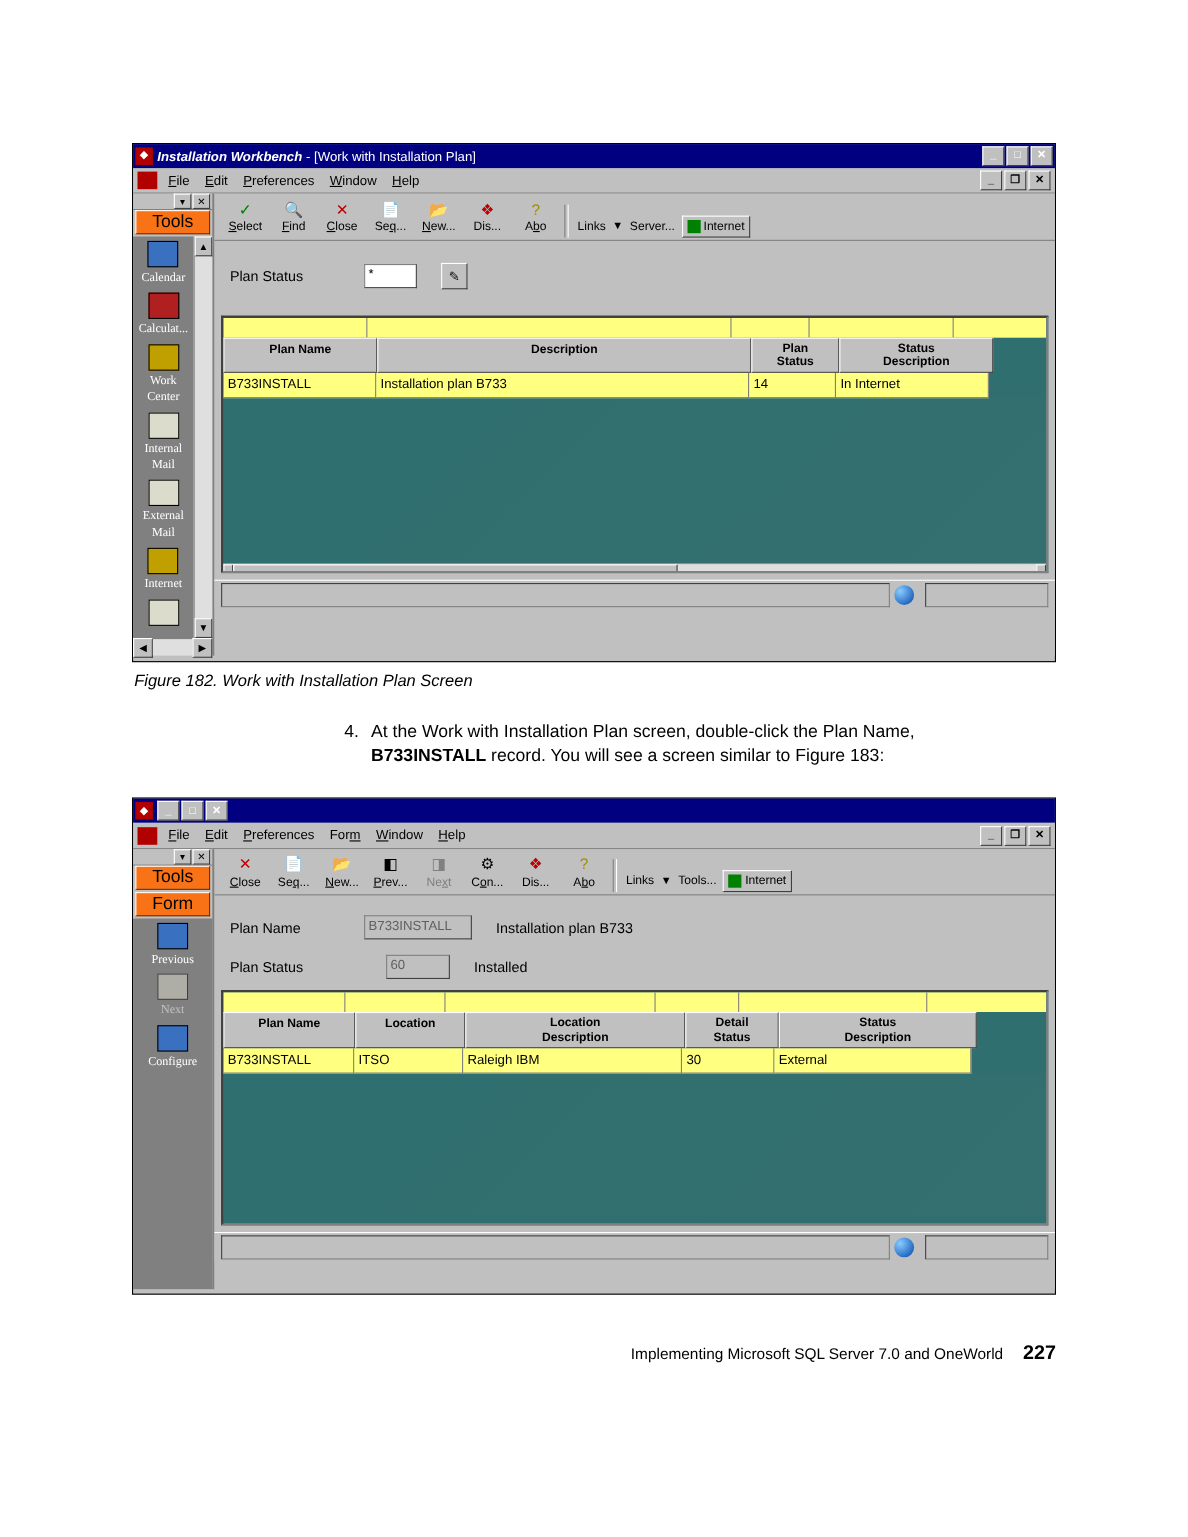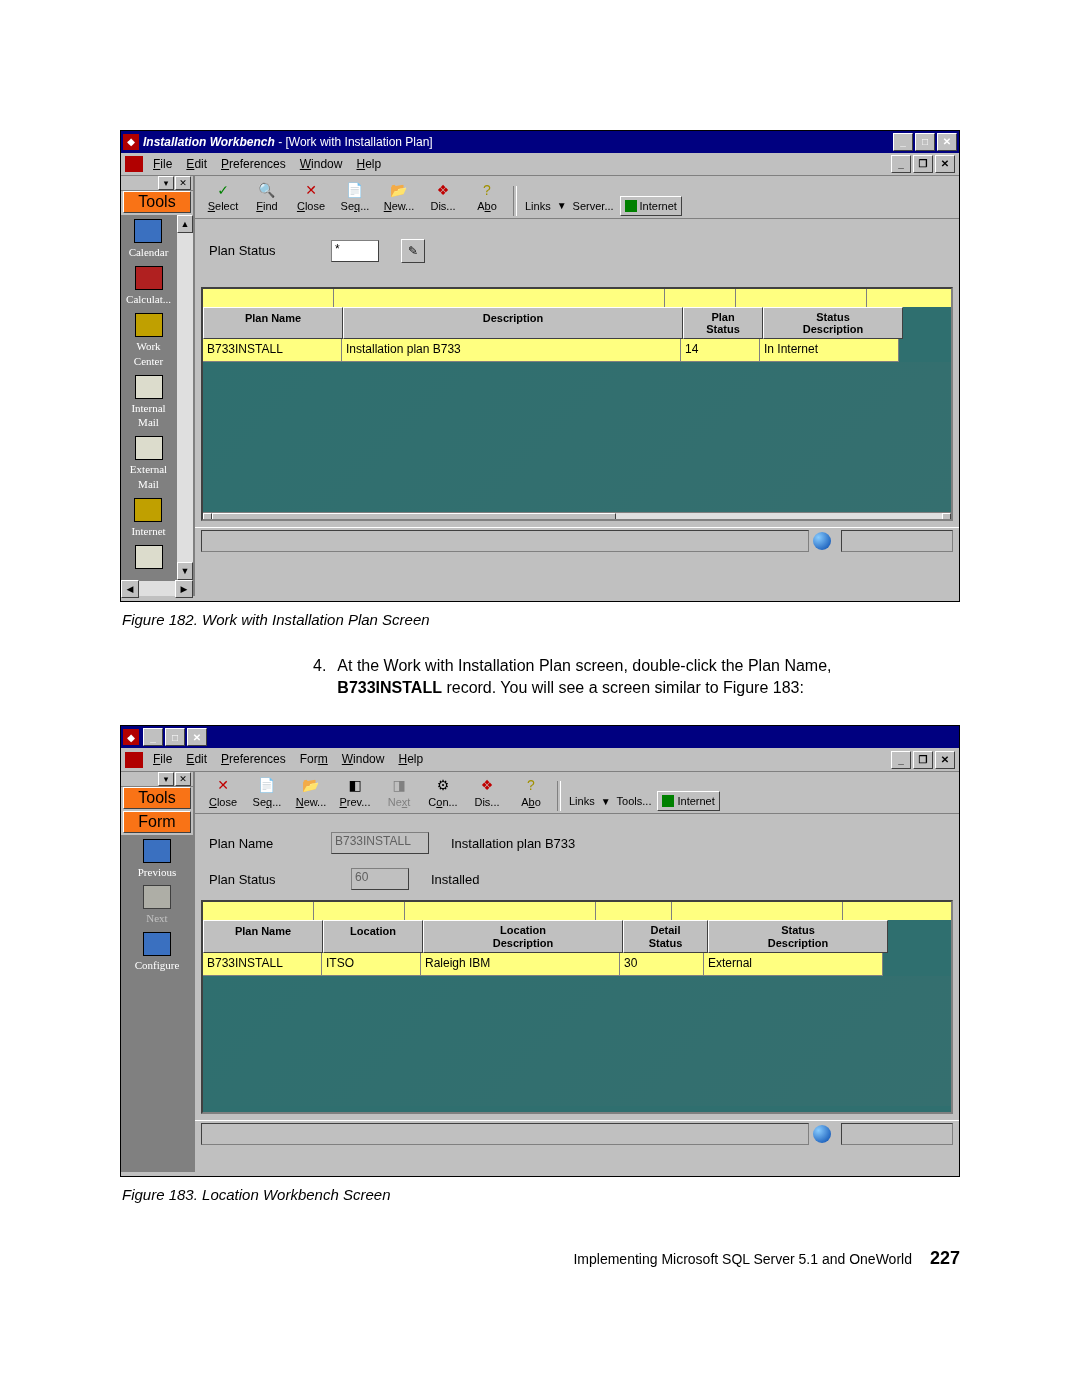--- a/index.html
+++ b/index.html
@@ -516,20 +516,19 @@
       </div>
 
       <div class="statusbar">
         <div class="sseg"></div>
         <div class="globe"></div>
         <div class="sseg" style="flex:0 0 110px"></div>
       </div>
     </div>
   </div>
 </div>
-<div class="caption">Figure 183.  Location Workbench Screen</div>
 
 <div class="footer">
-  <span class="ft">Implementing Microsoft SQL Server 5.1 and OneWorld</span>
+  <span class="ft">Implementing Microsoft SQL Server 7.0 and OneWorld</span>
   <span class="pn">227</span>
 </div>
 
 </div>
 
 </body></html>

